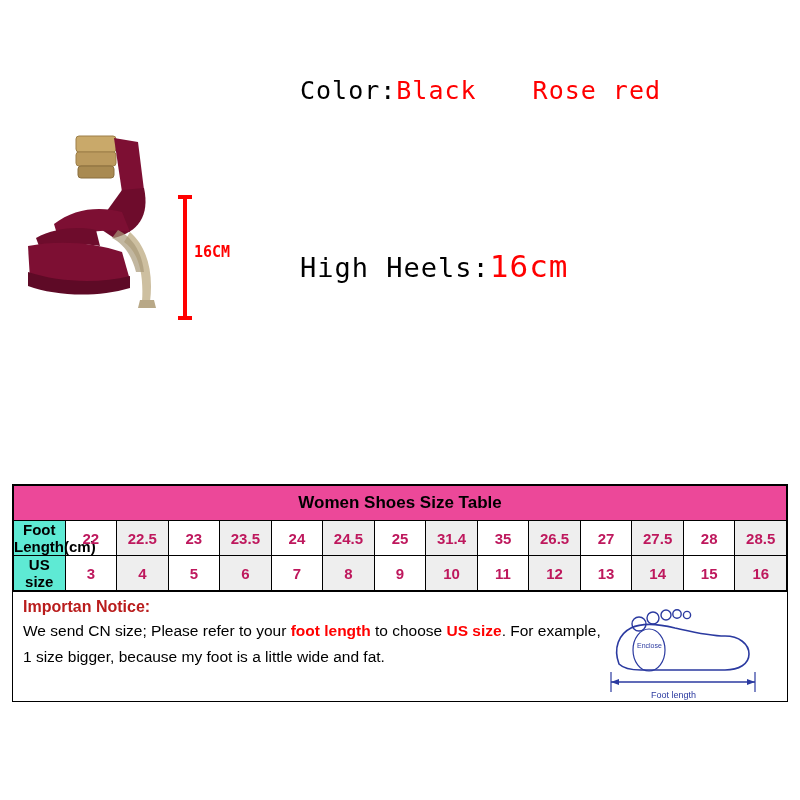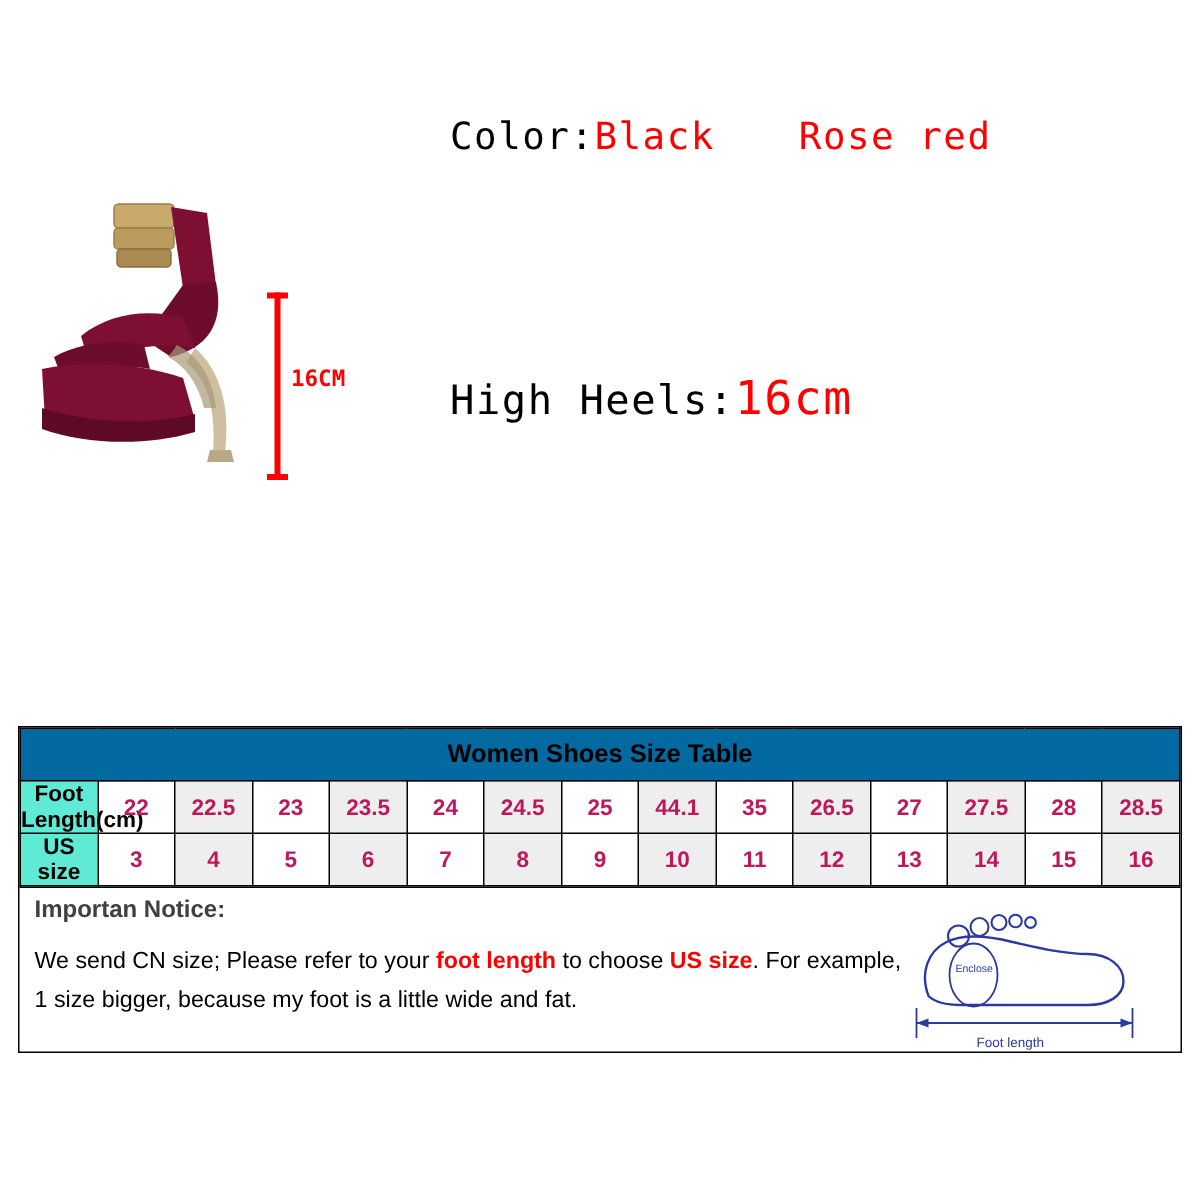--- a/index.html
+++ b/index.html
@@ -129,21 +129,21 @@
     height: 31px;
     padding: 0;
     font-family: "Liberation Sans", sans-serif;
   }
   table.sizes td.head-cell {
     font-weight: bold;
     font-size: 16px;
     background: #5eead4;
   }
   table.sizes tr.title-row td {
-    background: #0369a1;
+    background: #ec4899;
     font-weight: bold;
     font-size: 17px;
     height: 34px;
     border-bottom: 1px solid #000000;
   }
   table.sizes tr.row-foot td,
   table.sizes tr.row-us td {
     color: #be185d;
     font-weight: bold;
     font-size: 15px;
@@ -169,22 +169,22 @@
   .notice {
     position: relative;
     border-top: 1px solid #000000;
     padding: 6px 10px 10px 10px;
     box-sizing: border-box;
     min-height: 110px;
   }
   .notice-title {
     font-size: 16px;
     font-weight: bold;
-    color: #404040;
-    margin-bottom: 12px;
+    color: #b91c1c;
+    margin-bottom: 2px;
   }
   .notice-body {
     font-size: 15.5px;
     line-height: 26px;
     color: #000000;
     max-width: 600px;
   }
   .notice-body .hl {
     color: #ff0000;
     font-weight: bold;
@@ -253,21 +253,21 @@
       </tr>
       <tr class="row-foot">
         <td class="head-cell first">Foot Length(cm)</td>
         <td>22</td>
         <td class="alt">22.5</td>
         <td>23</td>
         <td class="alt">23.5</td>
         <td>24</td>
         <td class="alt">24.5</td>
         <td>25</td>
-        <td class="alt">44.1</td>
+        <td class="alt">31.4</td>
         <td>35</td>
         <td class="alt">26.5</td>
         <td>27</td>
         <td class="alt">27.5</td>
         <td>28</td>
         <td class="alt">28.5</td>
       </tr>
       <tr class="row-us">
         <td class="head-cell first">US size</td>
         <td>3</td>

